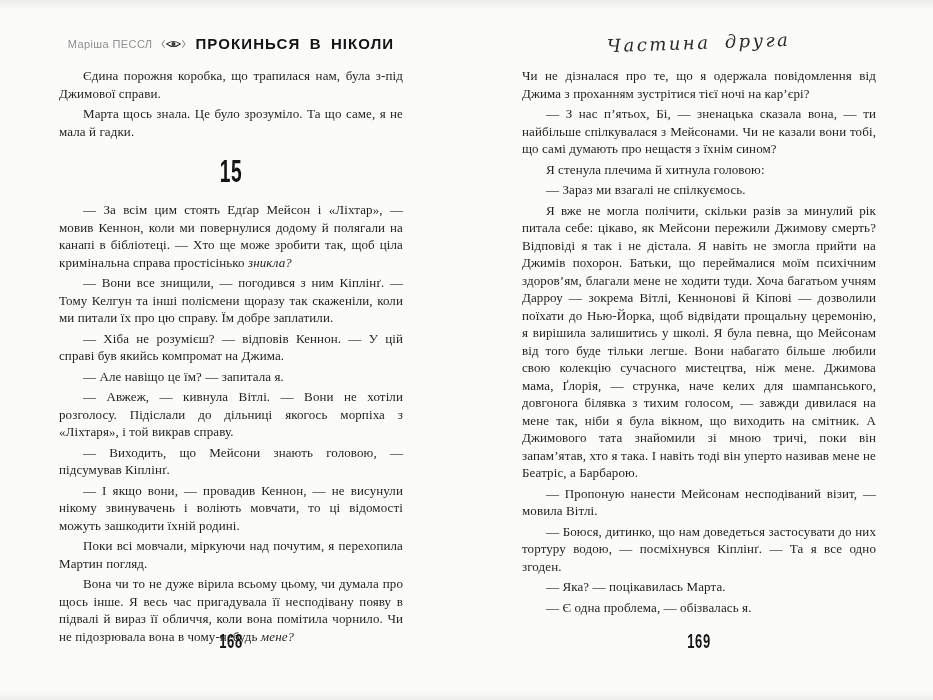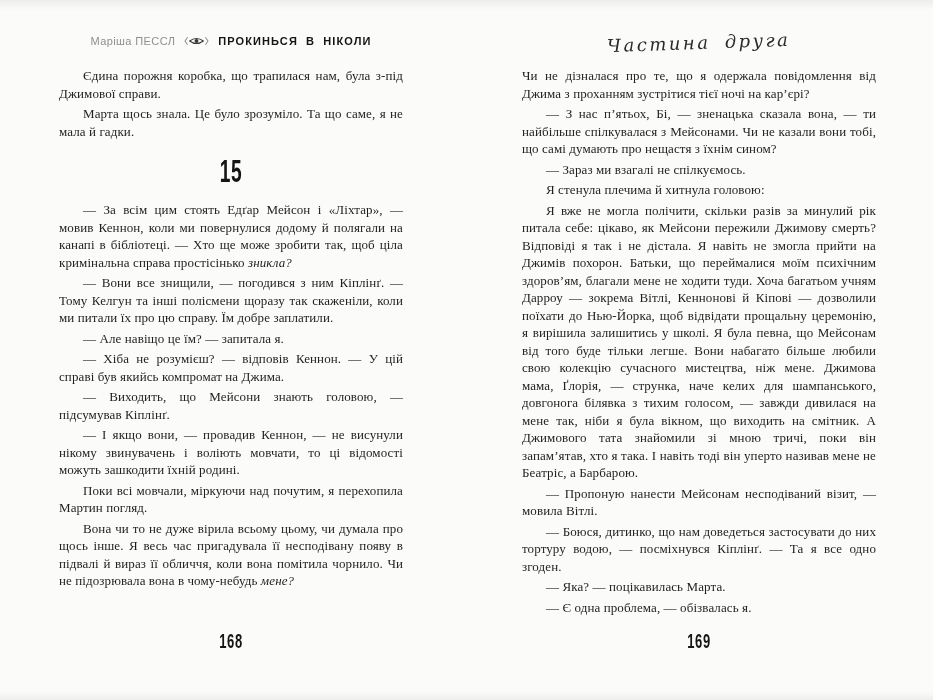--- a/index.html
+++ b/index.html
@@ -32,21 +32,21 @@
     position:absolute; top:35px; left:0; width:100%;
     display:flex; justify-content:center; align-items:center; gap:8px;
     white-space:nowrap;
   }
   .author {
     font-family:"Liberation Sans", sans-serif;
     font-size:11px; color:#8f8f8f; letter-spacing:0.4px;
   }
   .book-title {
     font-family:"Liberation Sans", sans-serif;
-    font-size:11px; font-weight:700; color:#141414;
+    font-size:15px; font-weight:700; color:#141414;
     letter-spacing:1.1px; word-spacing:4px;
   }
   .eye { display:inline-flex; align-items:center; }
 
   .part-title {
     font-family:"DejaVu Serif", serif;
     font-style:italic; font-size:18px; color:#2a2a28;
     letter-spacing:2.5px; word-spacing:6px;
     display:inline-block; transform:rotate(-2deg);
   }
@@ -102,42 +102,43 @@
 
     <div class="body-text">
       <div>
           <p class="para"><span>Єдина порожня коробка, що трапилася нам, була з-під Джимової справи.</span></p>
           <p class="para"><span>Марта щось знала. Це було зрозуміло. Та що саме, я не мала й гадки.</span></p>
         </div>
       <div class="chapter-num">15</div>
       <div>
           <p class="para"><span>— За всім цим стоять Едґар Мейсон і «Ліхтар», — мовив Кеннон, коли ми повернулися додому й полягали на канапі в бібліотеці. — Хто ще може зробити так, щоб ціла кримінальна справа простісінько </span><span class="it">зникла?</span></p>
           <p class="para"><span>— Вони все знищили, — погодився з ним Кіплінґ. — Тому Келгун та інші полісмени щоразу так скаженіли, коли ми питали їх про цю справу. Їм добре заплатили.</span></p>
+          <p class="para"><span>— Хіба не розумієш? — відповів Кеннон. — У цій справі був якийсь компромат на Джима.</span></p>
           <p class="para"><span>— Але навіщо це їм? — запитала я.</span></p>
-          <p class="para"><span>— Хіба не розумієш? — відповів Кеннон. — У цій справі був якийсь компромат на Джима.</span></p>
+          <p class="para"><span>— Авжеж, — кивнула Вітлі. — Вони не хотіли розголосу. Підіслали до дільниці якогось морпіха з «Ліхтаря», і той викрав справу.</span></p>
           <p class="para"><span>— Виходить, що Мейсони знають головою, — підсумував Кіплінґ.</span></p>
           <p class="para"><span>— І якщо вони, — провадив Кеннон, — не висунули нікому звинувачень і воліють мовчати, то ці відомості можуть зашкодити їхній родині.</span></p>
           <p class="para"><span>Поки всі мовчали, міркуючи над почутим, я перехопила Мартин погляд.</span></p>
           <p class="para"><span>Вона чи то не дуже вірила всьому цьому, чи думала про щось інше. Я весь час пригадувала її несподівану появу в підвалі й вираз її обличчя, коли вона помітила чорнило. Чи не підозрювала вона в чому-небудь </span><span class="it">мене?</span></p>
         </div>
     </div>
 
     <div class="folio">168</div>
   </div>
 
   <div class="page page-right">
     <div class="running-head right">
       <span class="part-title">Частина друга</span>
     </div>
 
     <div class="body-text">
         <p class="para no-indent"><span>Чи не дізналася про те, що я одержала повідомлення від Джима з проханням зустрітися тієї ночі на кар’єрі?</span></p>
         <p class="para"><span>— З нас п’ятьох, Бі, — зненацька сказала вона, — ти найбільше спілкувалася з Мейсонами. Чи не казали вони тобі, що самі думають про нещастя з їхнім сином?</span></p>
+        <p class="para"><span>Я стенула плечима й хитнула головою:</span></p>
         <p class="para"><span>— Зараз ми взагалі не спілкуємось.</span></p>
-        <p class="para"><span>Я стенула плечима й хитнула головою:</span></p>
         <p class="para"><span>Я вже не могла полічити, скільки разів за минулий рік питала себе: цікаво, як Мейсони пережили Джимову смерть? Відповіді я так і не дістала. Я навіть не змогла прийти на Джимів похорон. Батьки, що переймалися моїм психічним здоров’ям, благали мене не ходити туди. Хоча багатьом учням Дарроу — зокрема Вітлі, Кеннонові й Кіпові — дозволили поїхати до Нью-Йорка, щоб відвідати прощальну церемонію, я вирішила залишитись у школі. Я була певна, що Мейсонам від того буде тільки легше. Вони набагато більше любили свою колекцію сучасного мистецтва, ніж мене. Джимова мама, Ґлорія, — струнка, наче келих для шампанського, довгонога білявка з тихим голосом, — завжди дивилася на мене так, ніби я була вікном, що виходить на смітник. А Джимового тата знайомили зі мною тричі, поки він запам’ятав, хто я така. І навіть тоді він уперто називав мене не Беатріс, а Барбарою.</span></p>
         <p class="para"><span>— Пропоную нанести Мейсонам несподіваний візит, — мовила Вітлі.</span></p>
         <p class="para"><span>— Боюся, дитинко, що нам доведеться застосувати до них тортуру водою, — посміхнувся Кіплінґ. — Та я все одно згоден.</span></p>
         <p class="para"><span>— Яка? — поцікавилась Марта.</span></p>
         <p class="para"><span>— Є одна проблема, — обізвалась я.</span></p>
       </div>
 
     <div class="folio">169</div>
   </div>
 

